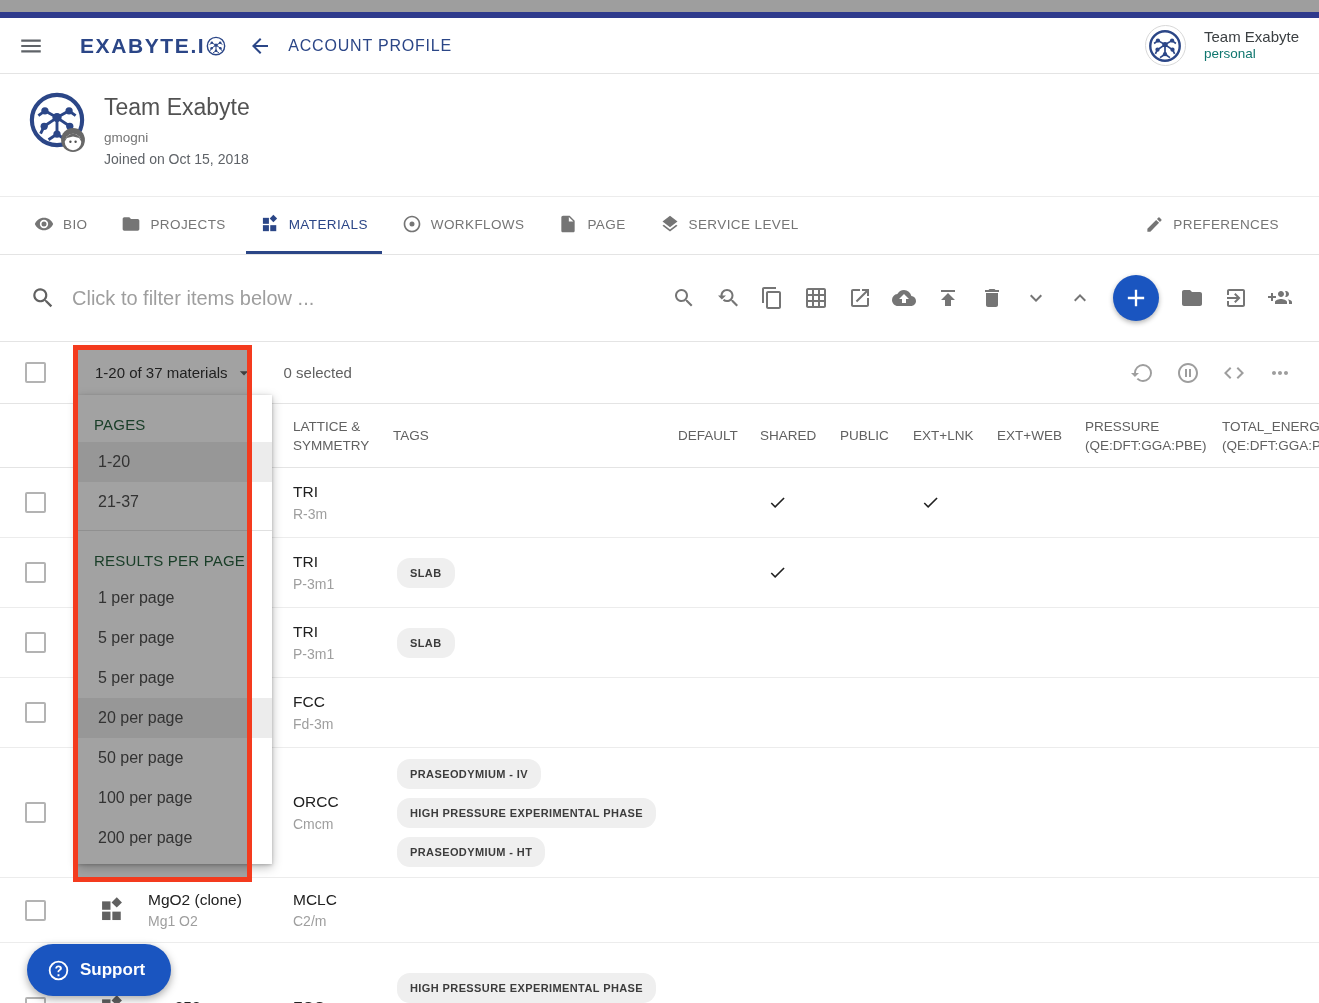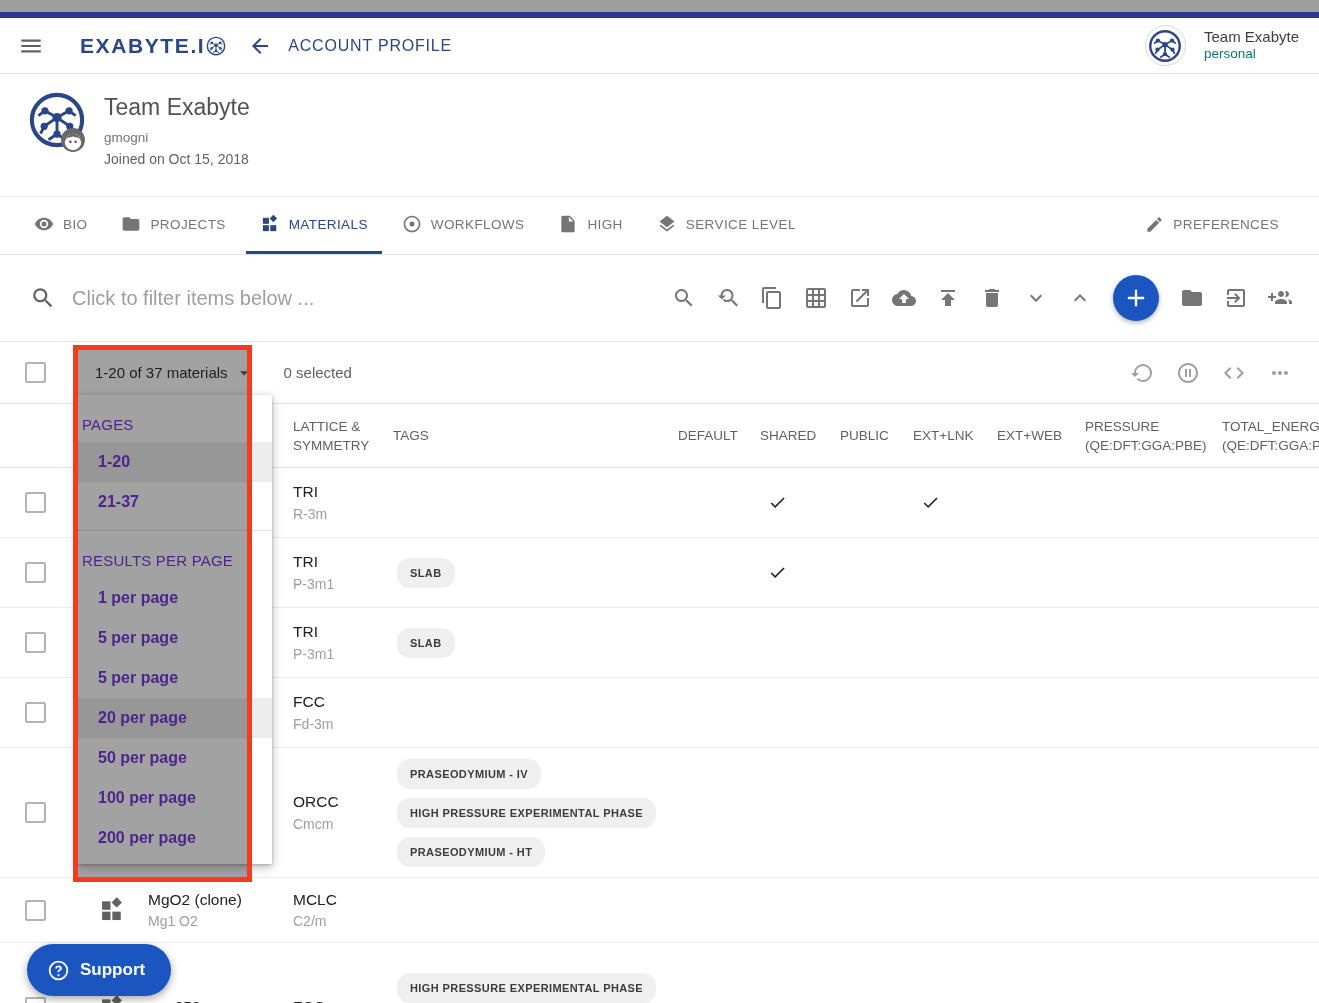--- a/index.html
+++ b/index.html
@@ -70,22 +70,22 @@
   .sym { font-size:14px; color:#9e9e9e; }
   .cell-tags { flex-direction:column; align-items:flex-start; justify-content:center; gap:9px; padding:12px 0 12px 4px; }
   .tag { background:var(--tagbg,#efefef); color:#3c3c3c; font-size:11px; font-weight:700; letter-spacing:.4px; padding:9px 13px; border-radius:13px; white-space:nowrap; }
   .cell-flag { padding-left:8px; color:#212121; }
   
   .dropdown {
     position:absolute; left:78px; top:383px; width:194px; z-index:40;
     background:#fff; box-shadow:0 3px 10px rgba(0,0,0,.28), 0 1px 3px rgba(0,0,0,.2);
     padding:8px 0 6px;
   }
-  .dd-header { font-size:15px; color:#6d28d9; padding:13px 4px 9px; letter-spacing:.2px; }
-  .dd-item { font-size:16px; color:#6d28d9; padding:11px 20px; cursor:pointer;font-weight:bold; }
+  .dd-header { font-size:15px; color:#14532d; padding:13px 16px 9px; letter-spacing:.2px; }
+  .dd-item { font-size:16px; color:#404040; padding:11px 20px; cursor:pointer; }
   .dd-item.selected { background:#ececec; }
   .dd-divider { border-top:1px solid #e0e0e0; margin:8px 0; }
   
   .annotation {
     position:absolute; left:73px; top:333px; width:179px; height:537px; z-index:50;
     border:5px solid var(--red,#f43b1e); background:rgba(33,33,33,.42); pointer-events:none;
   }
   
   .support {
     position:absolute; left:27px; top:932px; height:52px; z-index:60;
@@ -208,21 +208,21 @@
           </svg>
         </span>
         <span>WORKFLOWS</span>
       </div>
       <div class="tab">
         <span class="ticon">
           <svg width="20" height="20" viewBox="0 0 24 24" fill="currentColor" xmlns="http://www.w3.org/2000/svg">
             <path d="M6 2c-1.1 0-1.99.9-1.99 2L4 20c0 1.1.89 2 1.99 2H18c1.1 0 2-.9 2-2V8l-6-6H6zm7 7V3.5L18.5 9H13z"></path>
           </svg>
         </span>
-        <span>HIGH</span>
+        <span>PAGE</span>
       </div>
       <div class="tab">
         <span class="ticon">
           <svg width="20" height="20" viewBox="0 0 24 24" fill="currentColor" xmlns="http://www.w3.org/2000/svg">
             <path d="M11.99 18.54l-7.37-5.73L3 14.07l9 7 9-7-1.63-1.27-7.38 5.74zM12 16l7.36-5.73L21 9l-9-7-9 7 1.63 1.27L12 16z"></path>
           </svg>
         </span>
         <span>SERVICE LEVEL</span>
       </div>
       <div class="tab-spacer"></div>

